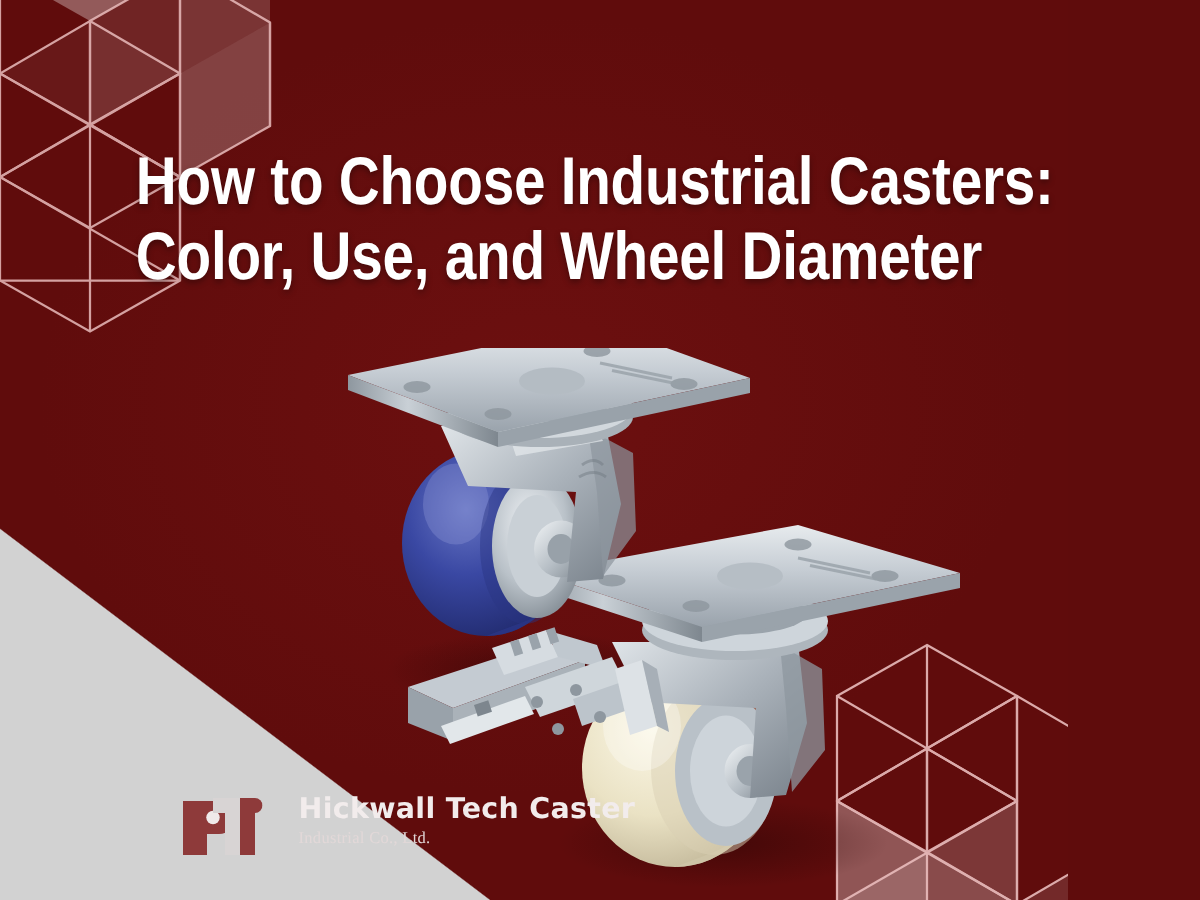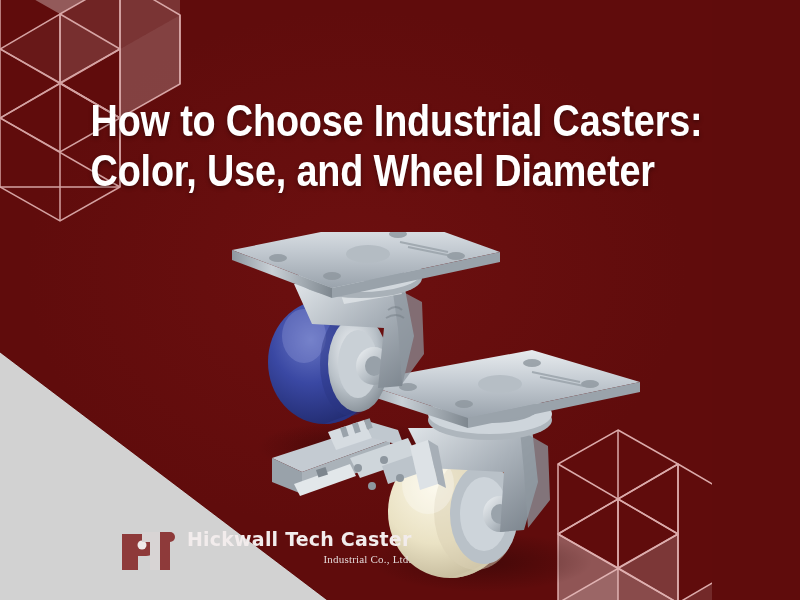--- a/index.html
+++ b/index.html
@@ -38,21 +38,21 @@
     font-size:45px;line-height:50px;
     letter-spacing:-0.2px;
     transform:scaleX(.84);
     transform-origin:center;
     text-shadow:0 2px 5px rgba(0,0,0,.35);
     white-space:nowrap;
   }
   
   .logo{
     position:absolute;left:120px;bottom:30px;
-    display:flex;align-items:center;gap:12px;text-align:right;
+    display:flex;align-items:center;gap:24px;
   }
   .logo-mark{position:relative;width:55px;height:46px;flex:none;}
   .logo-text{display:flex;flex-direction:column;justify-content:center;line-height:1;}
   .logo-name{
     color:#f2ecec;font-size:19px;font-weight:bold;letter-spacing:.2px;
     font-family:"DejaVu Sans","Liberation Sans",sans-serif;
   }
   .logo-sub{
     color:#e2d8d8;font-size:11px;margin-top:5px;letter-spacing:.2px;
     font-family:Liberation Serif, serif;

